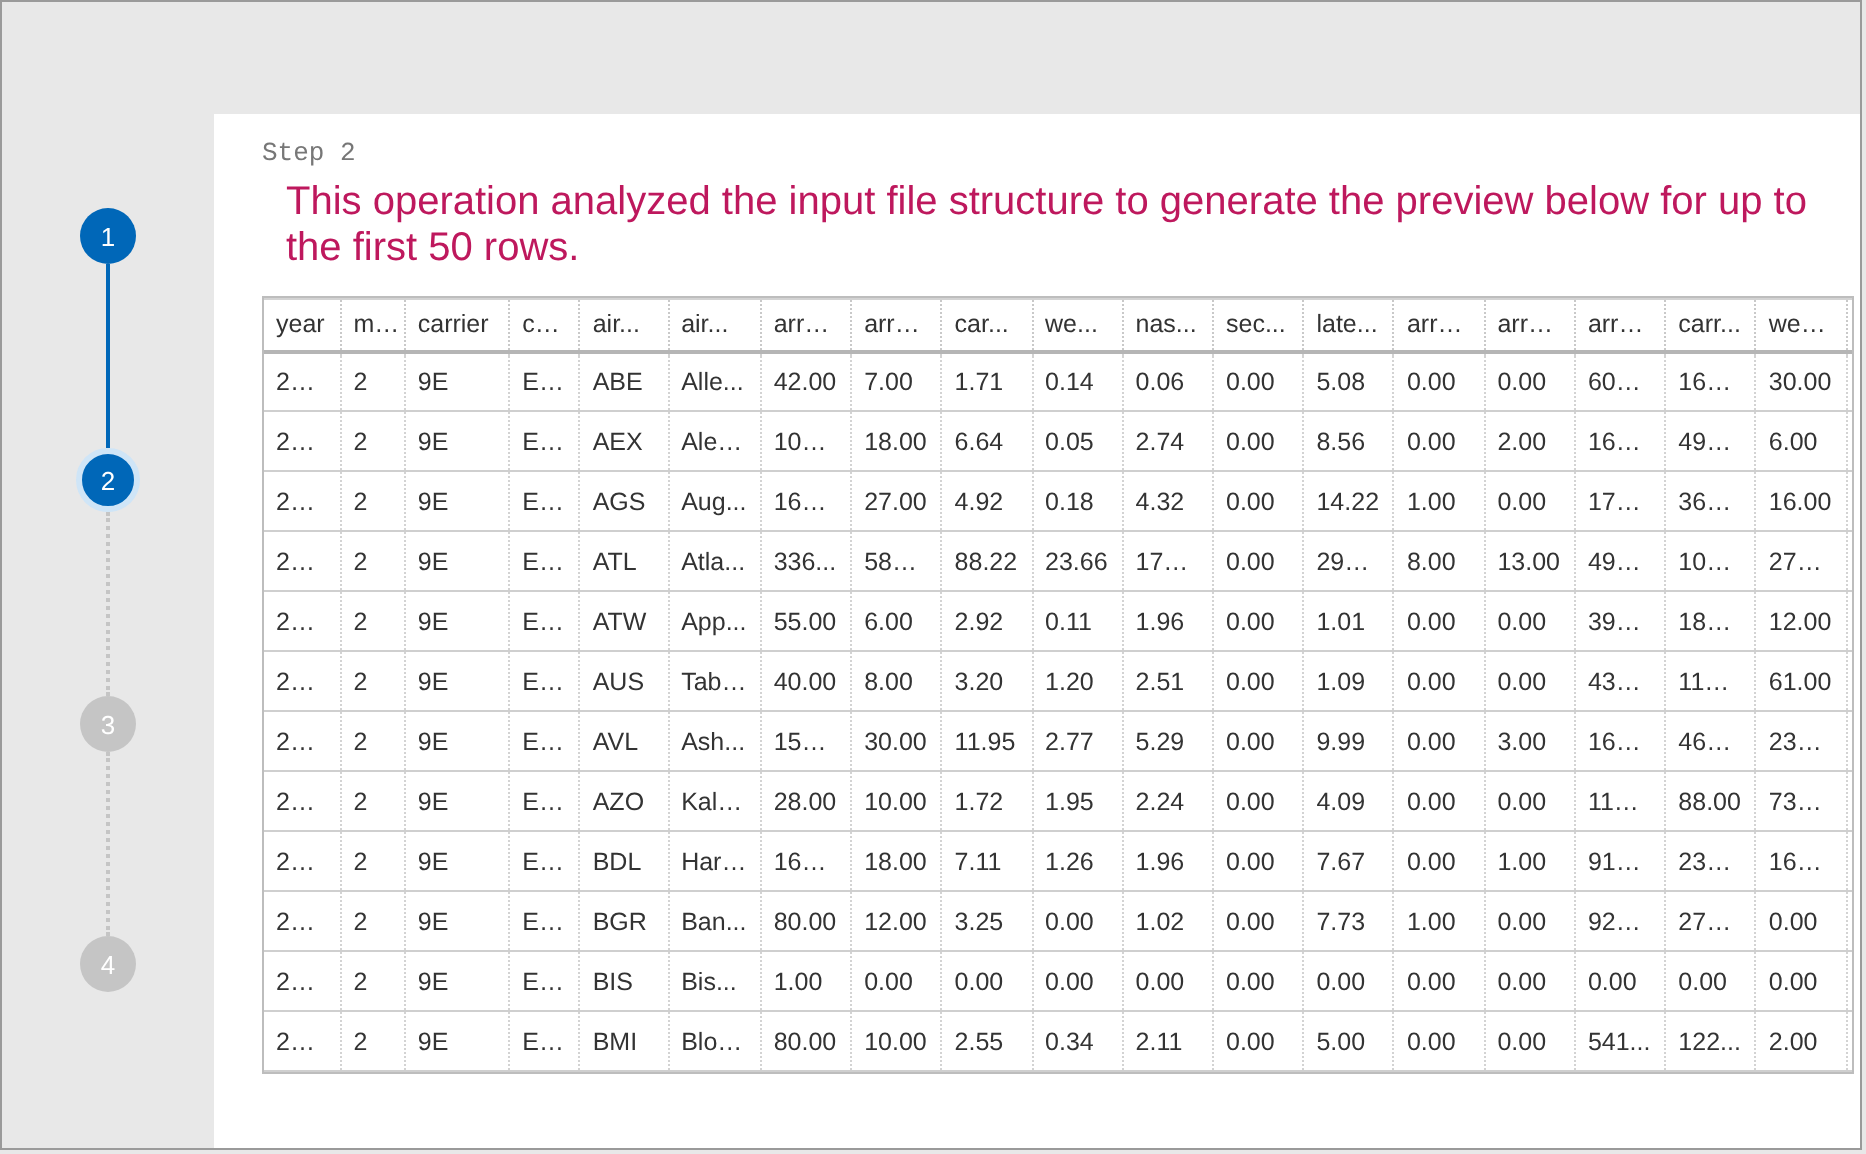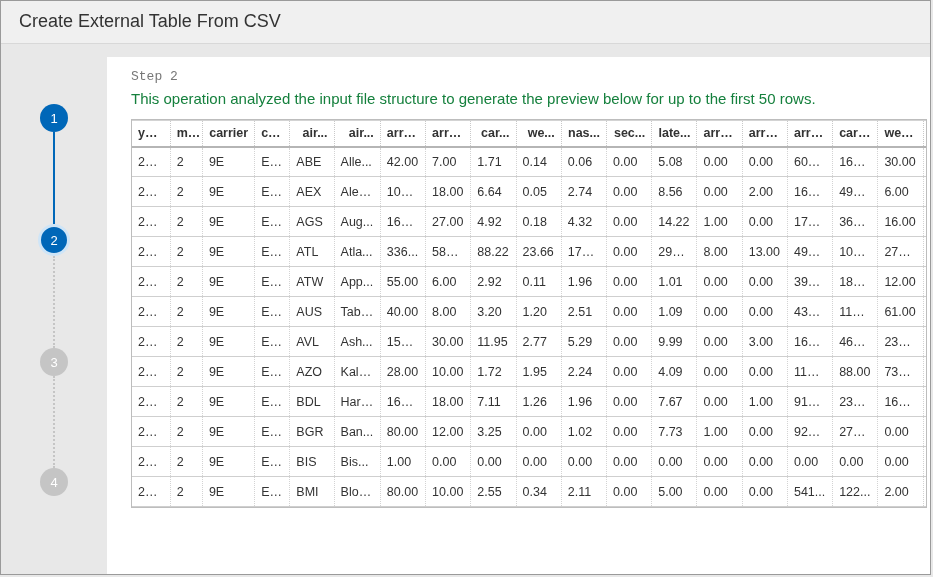--- a/index.html
+++ b/index.html
@@ -38,35 +38,35 @@
   .content {
     flex: 1;
     background: #fff;
     margin-top: 13px;
     padding: 12px 24px 0 24px;
     overflow: hidden;
     position: relative;
   }
   .step-label { font-size: 13px; color: #777; margin-bottom: 6px; font-family: Liberation Mono, monospace; }
   .title { font-size: 22px; font-weight: 700; color: #222; margin-bottom: 26px; }
-  .desc { font-size: 15px; color: #15803d; margin-bottom: 12px; }
+  .desc { font-size: 20px; color: #be185d; margin-bottom: 12px; margin-left: 12px; }
   .table-wrap {
     border: 1px solid #bdbdbd;
     overflow: hidden;
     width: 796px;
   }
   table { border-collapse: collapse; table-layout: fixed; width: 818px; font-size: 12.5px; color: #333; }
   thead th {
     background: #fff;
     border-right: 1px dotted #c9c9c9;
     border-bottom: 2px solid #b5b5b5;
     border-top: 1px solid #d3d3d3;
     padding: 4px 6px;
-    text-align: right;
-    font-weight: 700;
+    text-align: left;
+    font-weight: 400;
     white-space: nowrap;
     overflow: hidden;
     text-overflow: ellipsis;
     height: 26px;
   }
   tbody td {
     border-right: 1px dotted #d3d3d3;
     border-bottom: 1px solid #cfcfcf;
     padding: 0 6px;
     height: 30px;
@@ -81,23 +81,20 @@
   col.c-cname  { width: 35px; }
   col.c-airport{ width: 44px; }
   col.c-aname  { width: 46px; }
   col.c-num    { width: 45px; }
   col.c-last   { width: 26px; }
 </style>
 </head>
 <body>
 
 <div class="frame">
-  <div class="header">
-    <span>Create External Table From CSV</span>
-  </div>
   <div class="body">
 
     <div class="stepper">
       <div class="step-node done">
           <span>1</span>
         </div>
       <div class="step-line solid"></div>
       <div class="step-node current">
           <span>2</span>
         </div>

